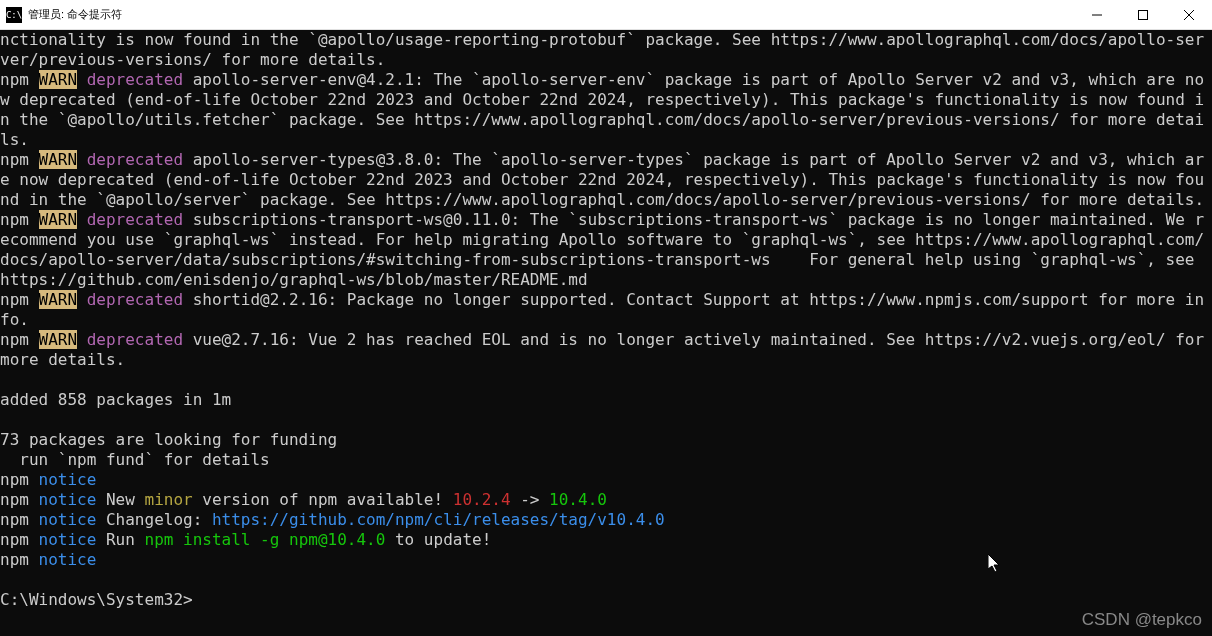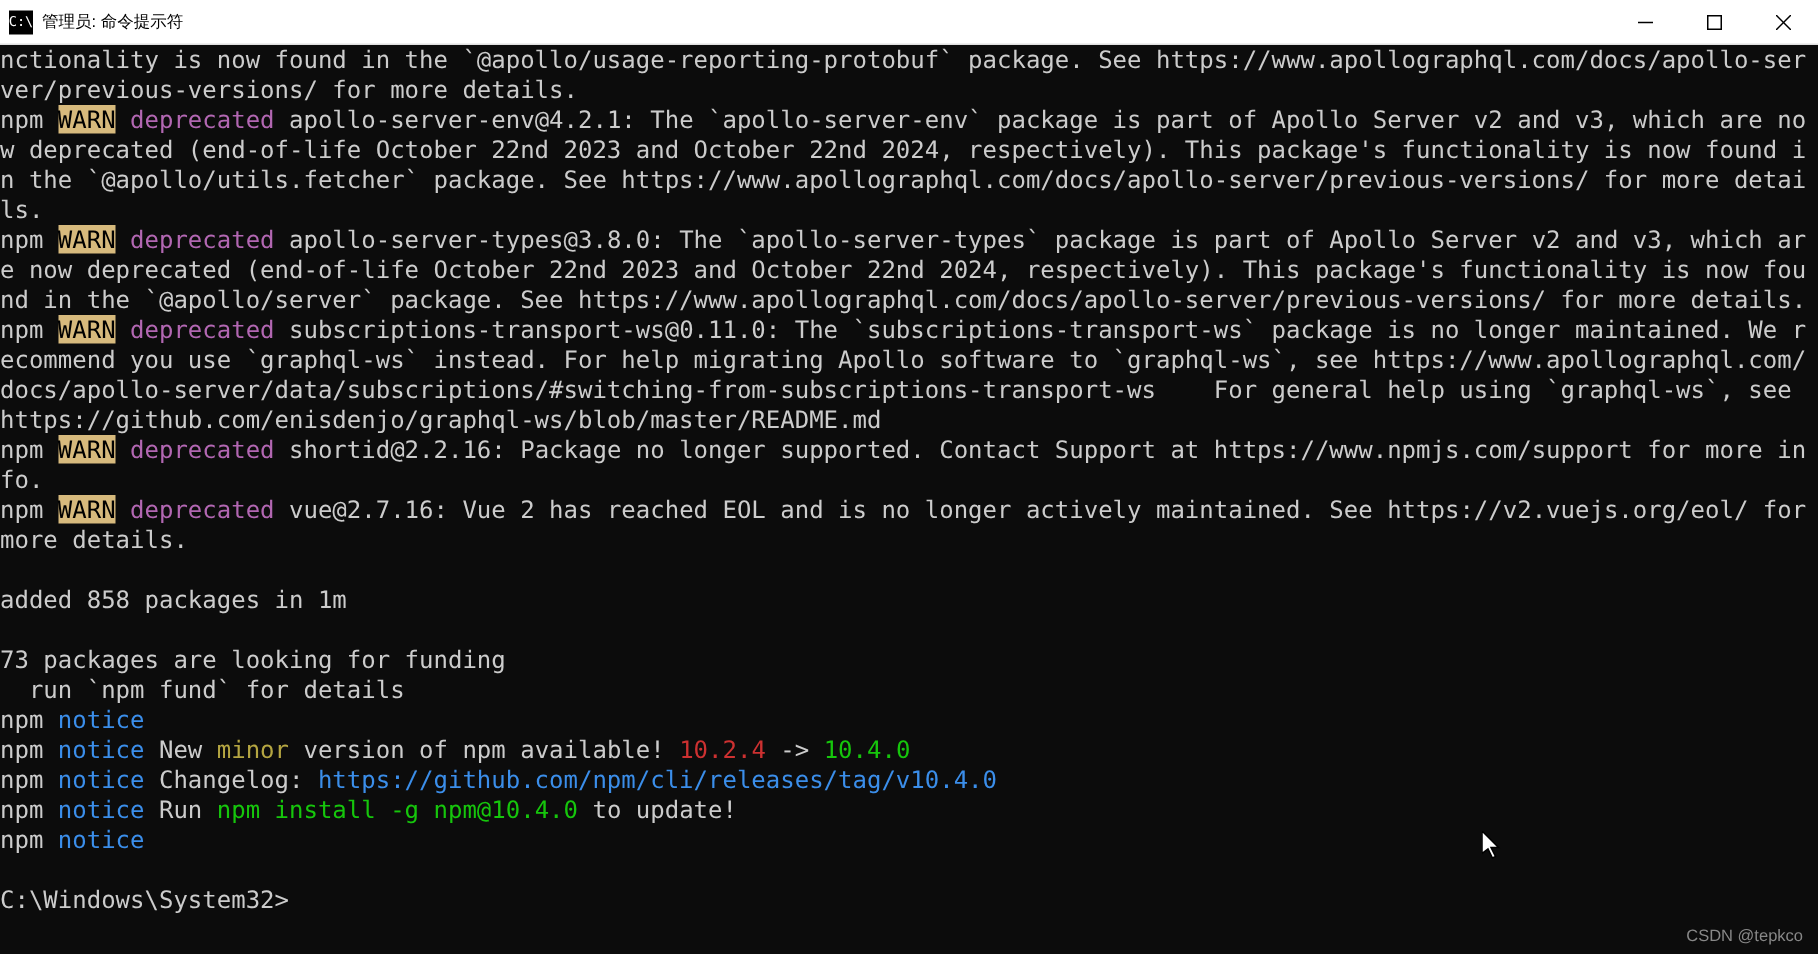--- a/index.html
+++ b/index.html
@@ -80,21 +80,21 @@
 .w-new { color: #cccccc; }
 .w-minor { color: #b5a642; }
 .w-oldv { color: #cd3131; }
 .w-newv { color: #16c60c; }
 .w-url { color: #3b8eea; }
 .w-cmd { color: #16c60c; }
 .watermark {
   position: absolute;
   right: 10px;
   bottom: 6px;
-  font-size: 11px;
+  font-size: 17px;
   color: #888;
   font-family: sans-serif;
 }
 .cursor-arrow {
   position: absolute;
   left: 988px;
   top: 524px;
   pointer-events: none;
 }
 </style>

